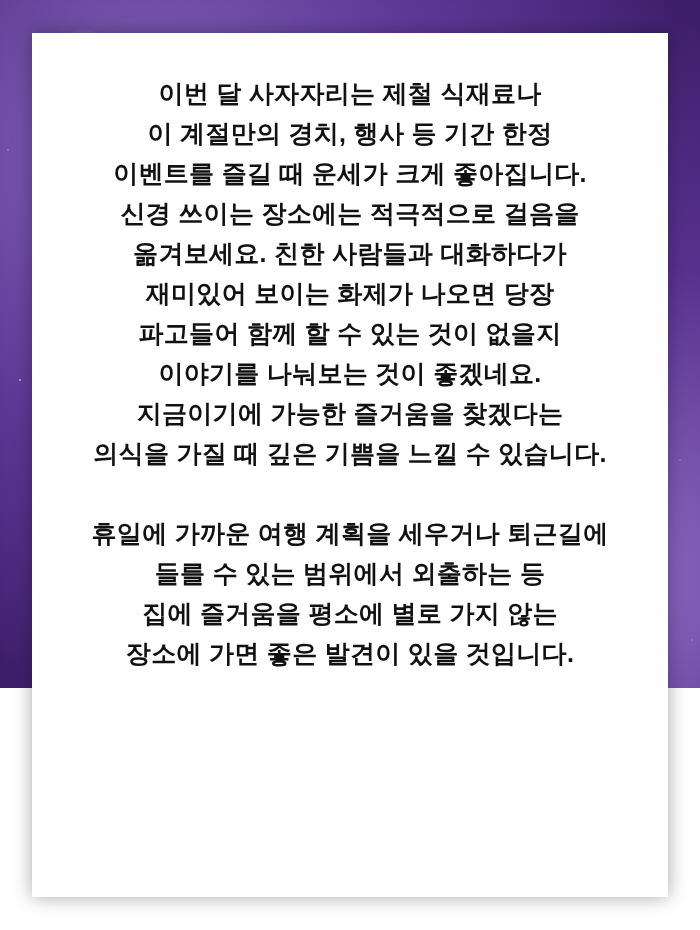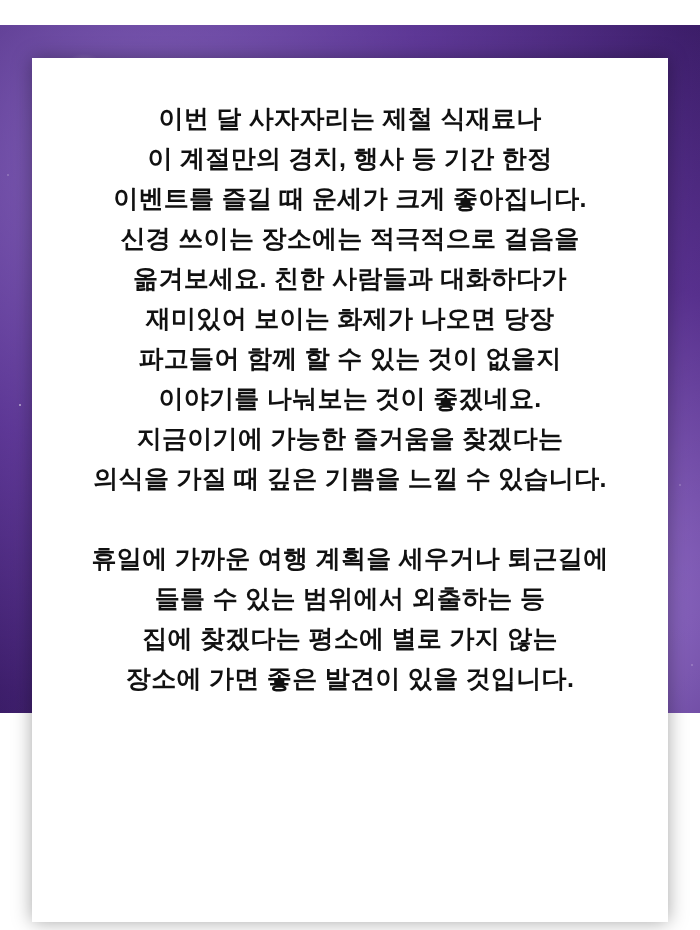--- a/index.html
+++ b/index.html
@@ -17,21 +17,20 @@
     width: 700px;
     height: 688px;
     background:
       radial-gradient(circle at 12% 8%, rgba(255,255,255,0.55) 0%, rgba(255,255,255,0) 3%),
       radial-gradient(circle at 88% 14%, rgba(255,255,255,0.40) 0%, rgba(255,255,255,0) 2.5%),
       radial-gradient(circle at 30% 92%, rgba(255,255,255,0.45) 0%, rgba(255,255,255,0) 3%),
       radial-gradient(circle at 70% 78%, rgba(255,255,255,0.30) 0%, rgba(255,255,255,0) 2%),
       radial-gradient(ellipse at 20% 20%, #7b5fb0 0%, #4a2d7a 38%, #241141 70%, #120722 100%),
       radial-gradient(ellipse at 85% 85%, #8a6bc0 0%, #3d2268 40%, #1a0c33 75%, #0d0519 100%);
     background-blend-mode: normal, normal, normal, normal, screen, normal;
-    margin-top: 25px;
   }
   
   #stars {
     position: absolute;
     inset: 0;
     background-image:
       radial-gradient(1px 1px at 40px 60px, rgba(255,255,255,0.9), transparent),
       radial-gradient(1px 1px at 120px 200px, rgba(255,255,255,0.7), transparent),
       radial-gradient(1.5px 1.5px at 20px 380px, rgba(255,255,255,0.85), transparent),
       radial-gradient(1px 1px at 660px 120px, rgba(255,255,255,0.8), transparent),
@@ -82,16 +81,16 @@
 이벤트를 즐길 때 운세가 크게 좋아집니다.
 신경 쓰이는 장소에는 적극적으로 걸음을
 옮겨보세요. 친한 사람들과 대화하다가
 재미있어 보이는 화제가 나오면 당장
 파고들어 함께 할 수 있는 것이 없을지
 이야기를 나눠보는 것이 좋겠네요.
 지금이기에 가능한 즐거움을 찾겠다는
 의식을 가질 때 깊은 기쁨을 느낄 수 있습니다.</p>
     <p class="para">휴일에 가까운 여행 계획을 세우거나 퇴근길에
 들를 수 있는 범위에서 외출하는 등
-집에 찾겠다는 평소에 별로 가지 않는
+집에 즐거움을 평소에 별로 가지 않는
 장소에 가면 좋은 발견이 있을 것입니다.</p>
   </div>
 </div>
 
 </body></html>

